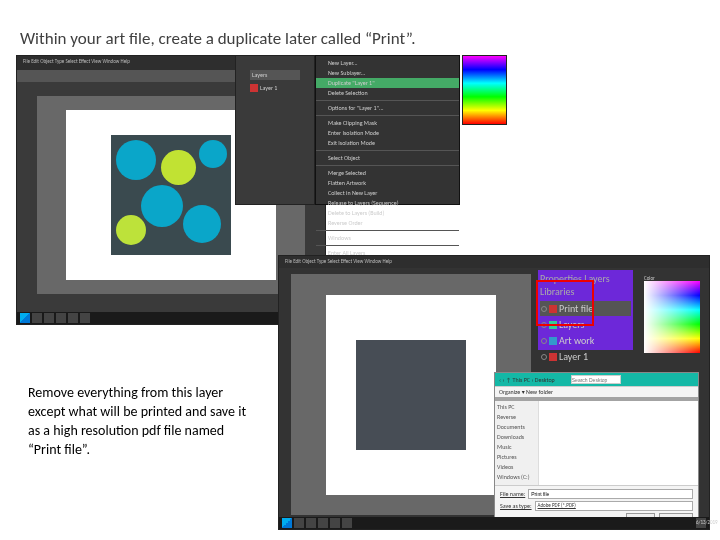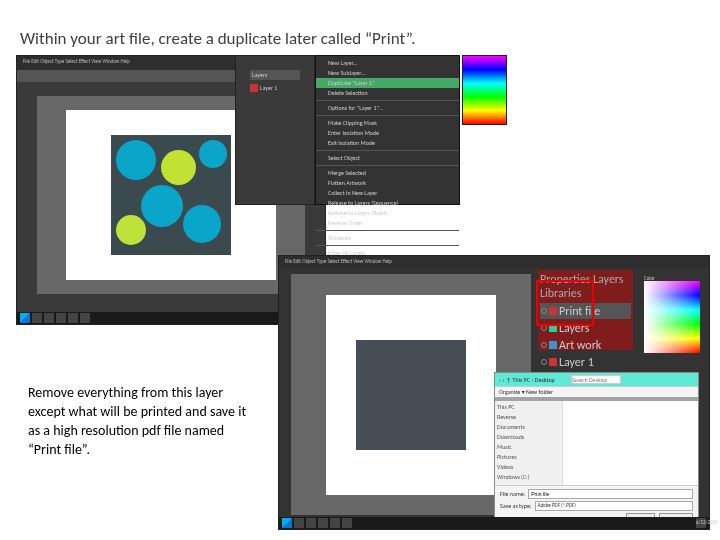--- a/index.html
+++ b/index.html
@@ -189,22 +189,22 @@
     position: absolute;
     top: 14px;
     right: 6px;
     width: 165px;
     bottom: 14px;
   }
   .layerpanel {
     position: absolute;
     top: 0; left: 0; right: 70px;
     height: 80px;
-    background: #7f1d1d;
-    font-size: 12px;
+    background: #6d28d9;
+    font-size: 10px;
     color: #ccc;
     padding: 2px;
   }
   .layerpanel .tabs { color:#aaa;margin-bottom:3px; }
   .layerpanel .lrow {
     display:flex;align-items:center;gap:2px;margin-bottom:1px;padding:1px;
   }
   .layerpanel .lrow.sel { background:#555; }
   .layerpanel .eye { width:6px;height:6px;border:1px solid #888;border-radius:50%; }
   .layerpanel .sw { width:8px;height:8px; }
@@ -237,45 +237,46 @@
     height: 145px;
     background: #f4f4f4;
     border: 1px solid #888;
     font-size: 6px;
     color: #333;
     display: flex;
     flex-direction: column;
   }
   .dialog .dtop {
     height: 14px;
-    background: #5eead4;
+    background: #14b8a6;
     border-bottom: 1px solid #ccc;
     padding: 2px 4px;
     display:flex;align-items:center;gap:16px;
   }
   .dialog .dbody {
     flex: 1;
     display: flex;
   }
   .dialog .side {
-    width: 68px;
+    width: 44px;
     background: #f0f0f0;
     border-right: 1px solid #ddd;
     padding: 2px;
   }
   .dialog .side .si { margin-bottom:2px;color:#555; }
   .dialog .main {
     flex: 1;
     background: #fff;
     padding: 3px;
   }
   .dialog .dbot {
     border-top: 1px solid #ccc;
     padding: 3px 5px;
     background:#f4f4f4;
+    text-decoration:underline;
   }
   .dialog .field {
     display:flex;align-items:center;margin-bottom:2px;gap:3px;
   }
   .dialog .field input, .dialog .field .dd {
     flex:1;border:1px solid #aaa;background:#fff;height:10px;font-size:5px;padding:0 2px;
   }
   .dialog .btns { display:flex;justify-content:flex-end;gap:4px;margin-top:2px; }
   .dialog .btn {
     border:1px solid #999;background:#eee;padding:1px 8px;font-size:6px;
@@ -337,21 +338,21 @@
     <div class="mi">Make Clipping Mask</div>
     <div class="mi">Enter Isolation Mode</div>
     <div class="mi">Exit Isolation Mode</div>
     <div class="sep"></div>
     <div class="mi">Select Object</div>
     <div class="sep"></div>
     <div class="mi">Merge Selected</div>
     <div class="mi">Flatten Artwork</div>
     <div class="mi">Collect in New Layer</div>
     <div class="mi">Release to Layers (Sequence)</div>
-    <div class="mi">Release to Layers (Build)</div>
+    <div class="mi">Delete to Layers (Build)</div>
     <div class="mi">Reverse Order</div>
     <div class="sep"></div>
     <div class="mi">Windows</div>
     <div class="sep"></div>
     <div class="mi">Enter All Layers</div>
     <div class="mi">Outline All Layers</div>
     <div class="mi">Lock All Layers</div>
     <div class="sep"></div>
     <div class="mi">Paste Remembers Layers</div>
     <div class="sep"></div>

